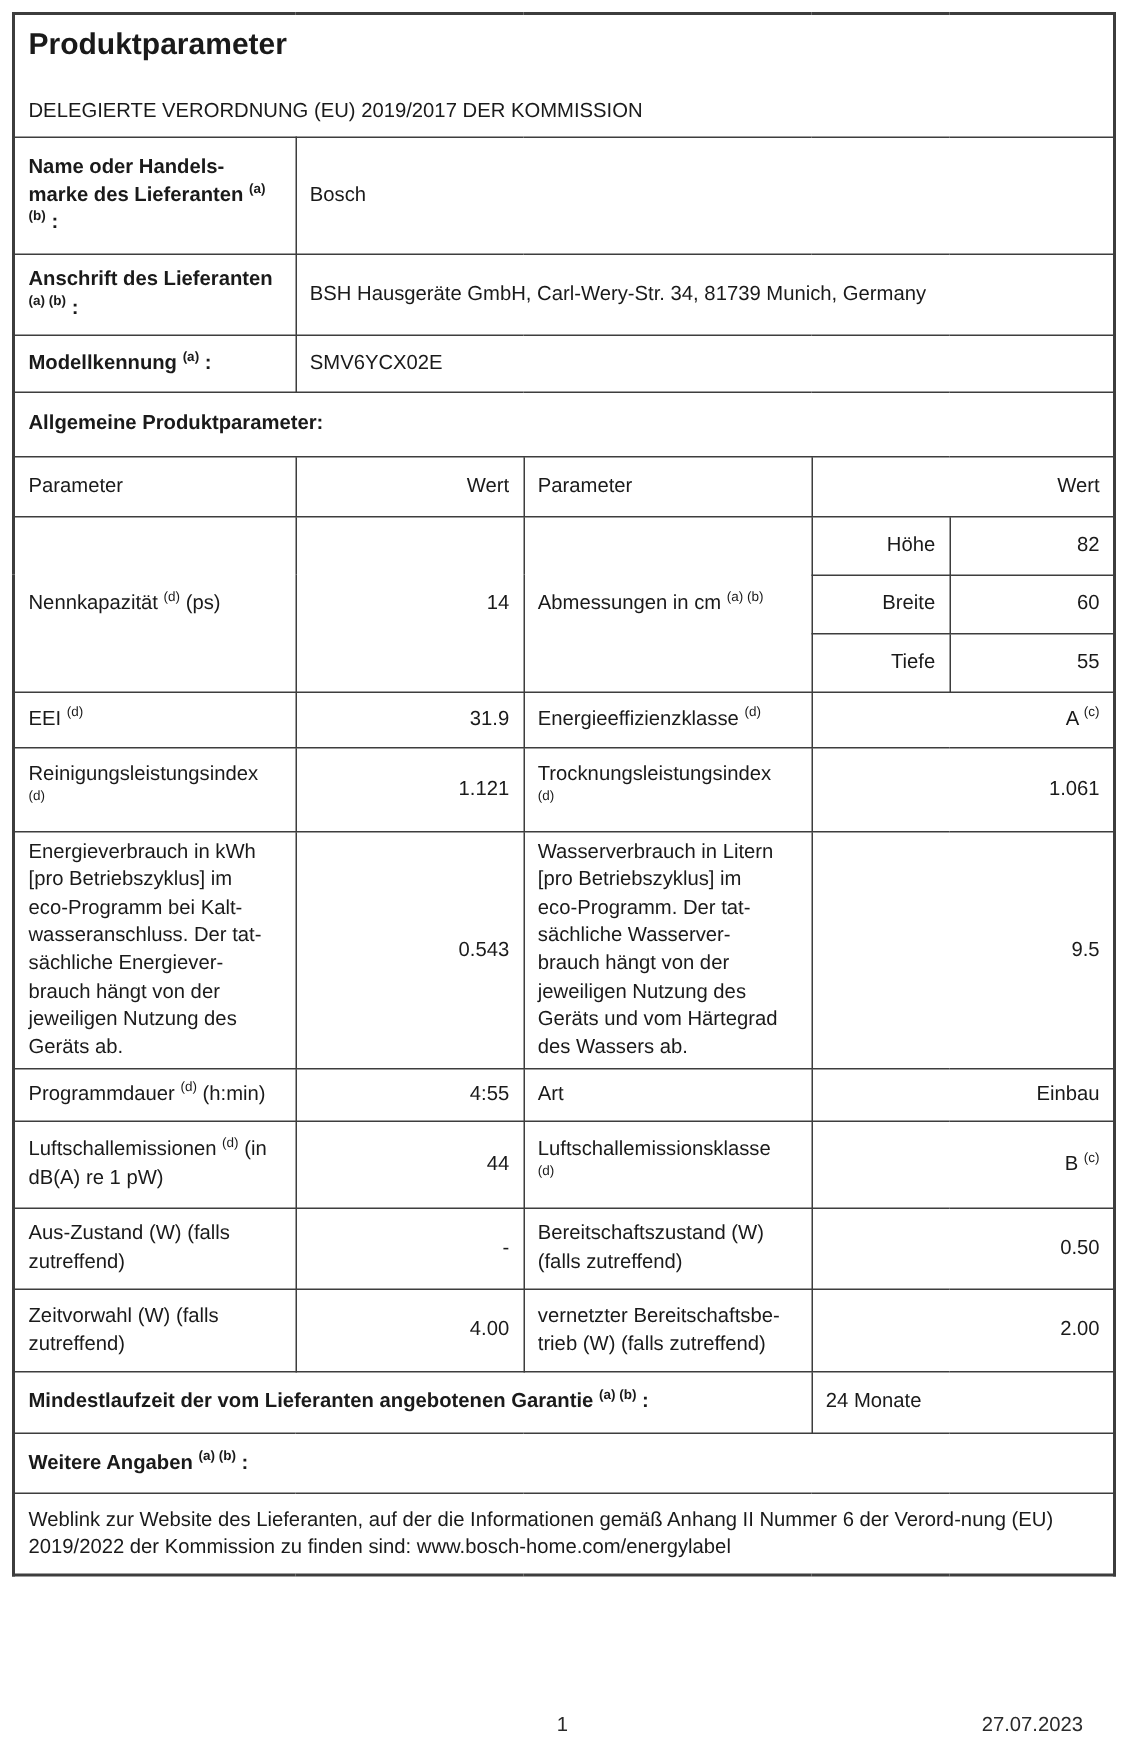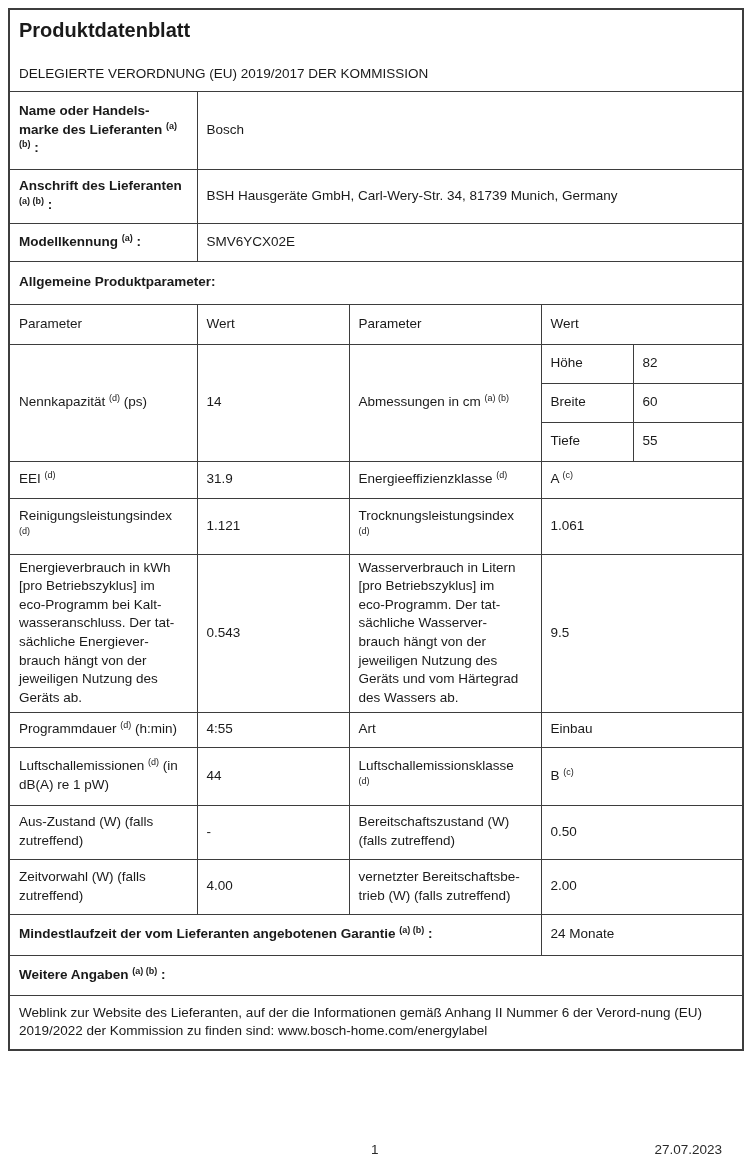--- a/index.html
+++ b/index.html
@@ -21,21 +21,21 @@
   }
   table.sheet td {
     border: 1px solid #3d3d3d;
     padding: 4px 9px;
     font-size: 13.5px;
     line-height: 1.38;
     vertical-align: middle;
     overflow: hidden;
   }
   td.b { font-weight: bold; }
-  td.c { text-align: left; padding-left: 4px; padding-right: 4px; }
+  td.c { text-align: right; padding-left: 4px; padding-right: 4px; }
   sup { font-size: 9px; line-height: 0; vertical-align: super; letter-spacing: 0; }
   .b sup { font-weight: bold; }
 
   td.title-cell { vertical-align: top; padding: 11px 12px; }
   .doc-title { font-size: 20px; font-weight: bold; }
   .doc-sub { font-size: 13.5px; font-weight: normal; margin-top: 21px; }
 
   
   tr.rh82 { height: 82px; }
   tr.rh78 { height: 78px; }
@@ -75,21 +75,21 @@
     <col style="width:188px">
       <col style="width:152px">
       <col style="width:192px">
       <col style="width:92px">
       <col style="width:110px">
   </colgroup>
 
   <tbody>
       <tr class="rh82">
     <td colspan="5" class="title-cell">
-      <div class="doc-title">Produktdatenblatt</div>
+      <div class="doc-title">Produktparameter</div>
       <div class="doc-sub">DELEGIERTE VERORDNUNG (EU) 2019/2017 DER KOMMISSION</div>
     </td>
   </tr>
 
   <tr class="rh78">
     <td class="b">Name oder Handels-<br>marke des Lieferanten <sup>(a)</sup><br><sup>(b)</sup> :</td>
     <td colspan="4">Bosch</td>
   </tr>
 
   <tr class="rh54">

